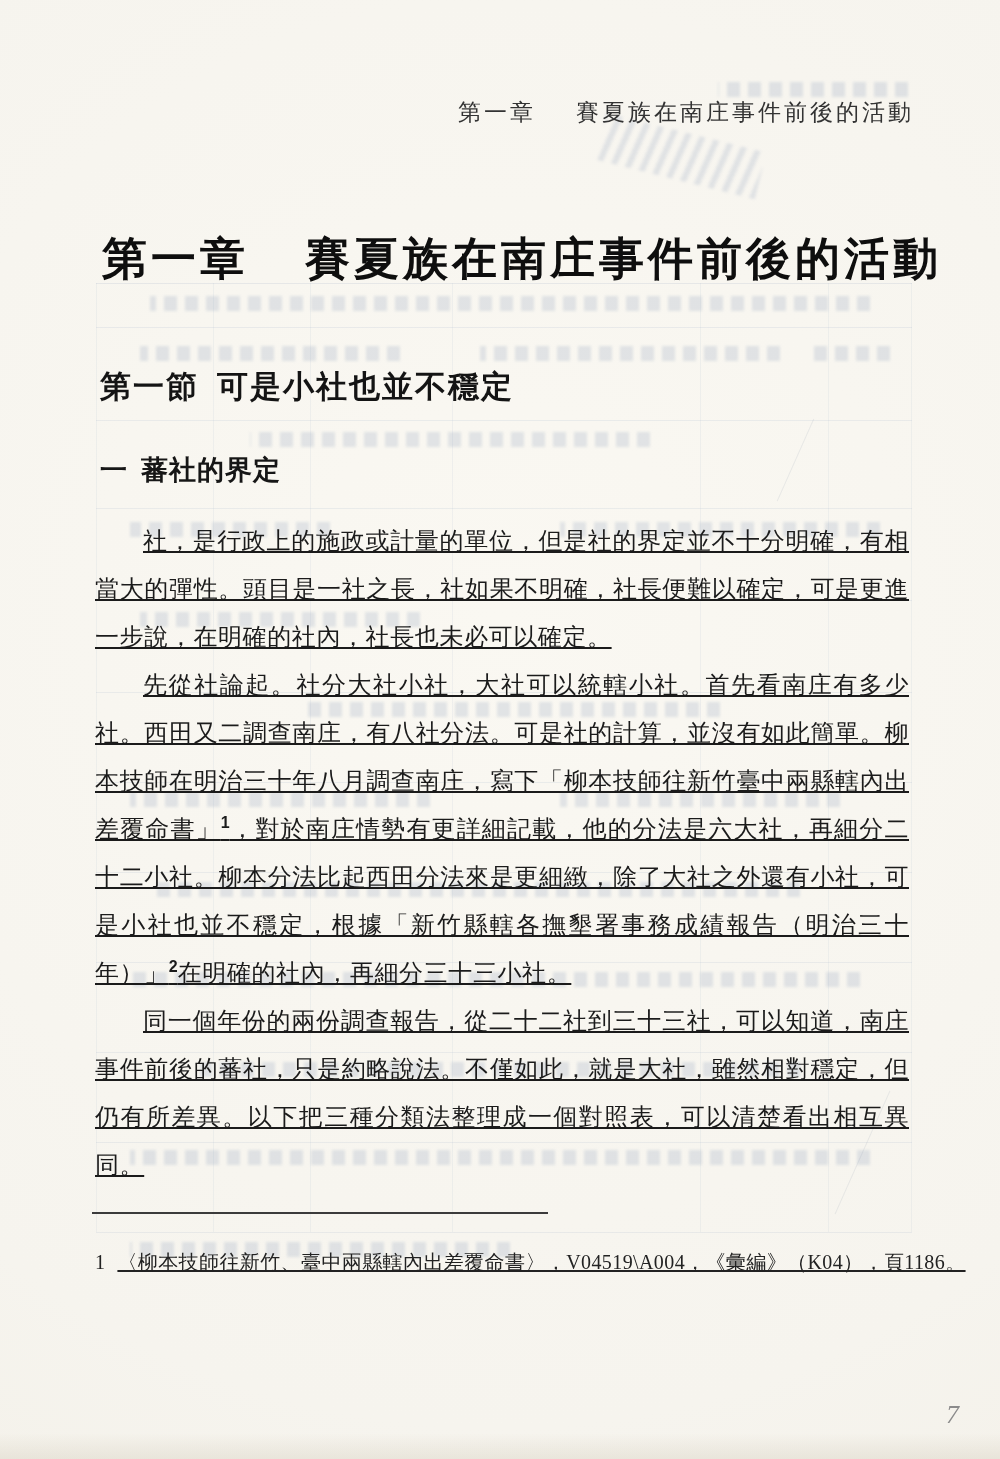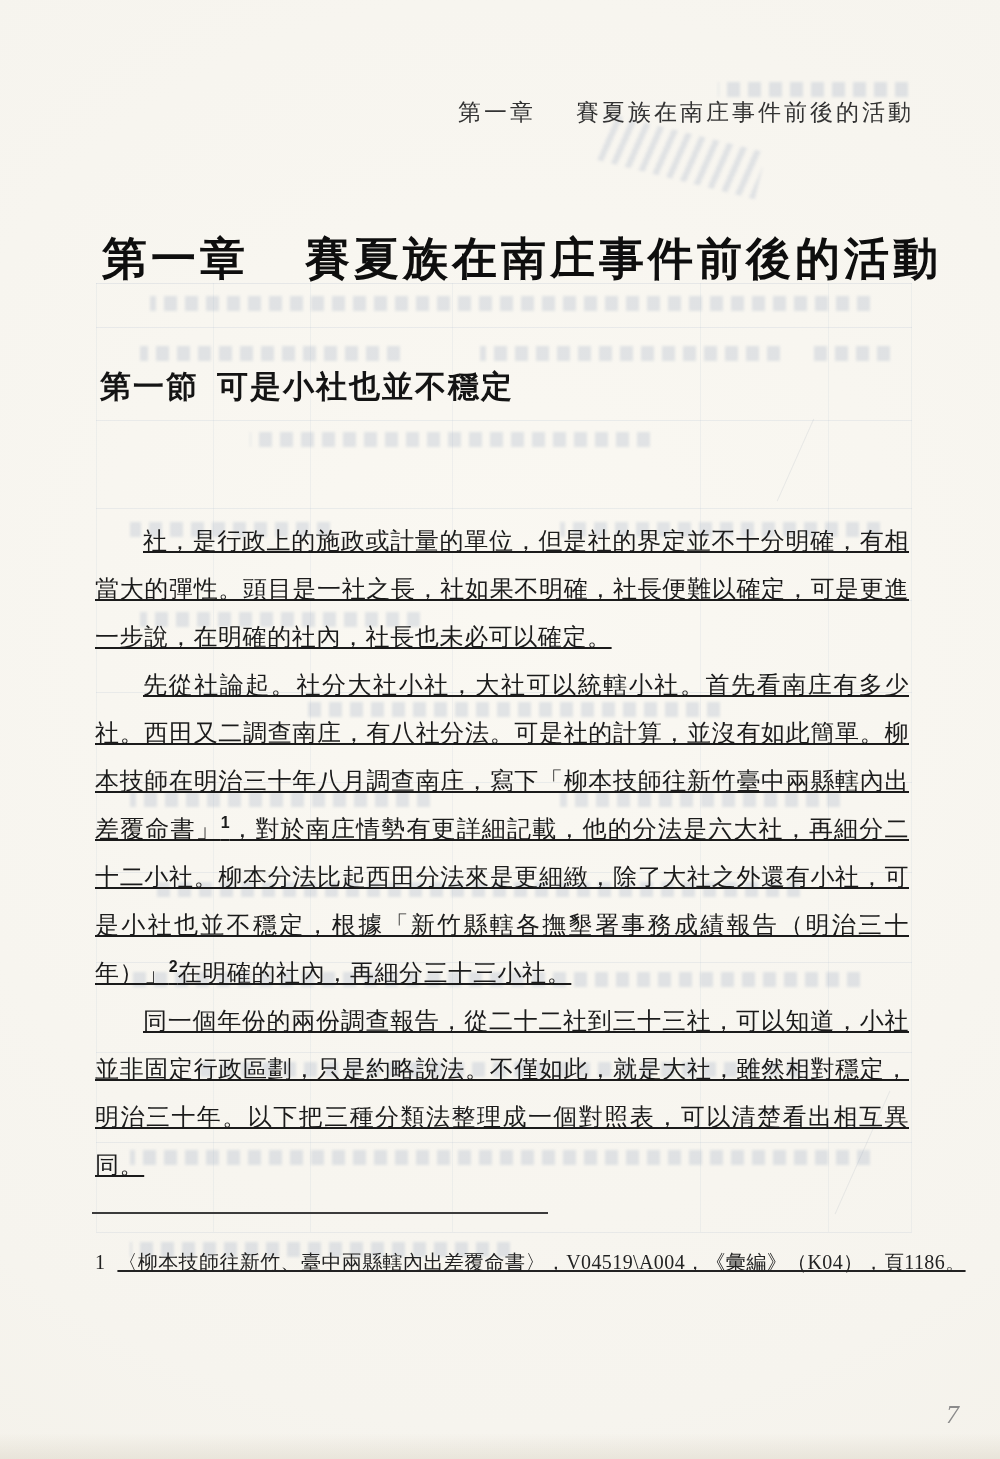--- a/index.html
+++ b/index.html
@@ -146,25 +146,28 @@
   </div>
 
   <h1 class="chapter-title">
     <span>第一章</span><span class="gap-xl"></span><span>賽夏族在南庄事件前後的活動</span>
   </h1>
 
   <h2 class="section-title">
     <span>第一節</span><span class="gap-md"></span><span>可是小社也並不穩定</span>
   </h2>
 
+  <h3 class="subsection-title">
+    <span>一</span><span class="gap-sm"></span><span>蕃社的界定</span>
+  </h3>
 
   <div class="body-text">
     <p>社，是行政上的施政或計量的單位，但是社的界定並不十分明確，有相當大的彈性。頭目是一社之長，社如果不明確，社長便難以確定，可是更進一步說，在明確的社內，社長也未必可以確定。</p>
     <p><span>先從社論起。社分大社小社，大社可以統轄小社。首先看南庄有多少社。西田又二調查南庄，有八社分法。可是社的計算，並沒有如此簡單。柳本技師在明治三十年八月調查南庄，寫下「柳本技師往新竹臺中兩縣轄內出差覆命書」</span><span class="fn-ref">1</span><span>，對於南庄情勢有更詳細記載，他的分法是六大社，再細分二十二小社。柳本分法比起西田分法來是更細緻，除了大社之外還有小社，可是小社也並不穩定，根據「新竹縣轄各撫墾署事務成績報告（明治三十年）」</span><span class="fn-ref">2</span><span>在明確的社內，再細分三十三小社。</span></p>
-    <p>同一個年份的兩份調查報告，從二十二社到三十三社，可以知道，小社並非固定行政區劃，只是約略說法。不僅如此，就是大社，雖然相對穩定，明治三十年。以下把三種分類法整理成一個對照表，可以清楚看出相互異同。</p>
+    <p>同一個年份的兩份調查報告，從二十二社到三十三社，可以知道，南庄事件前後的蕃社，只是約略說法。不僅如此，就是大社，雖然相對穩定，但仍有所差異。以下把三種分類法整理成一個對照表，可以清楚看出相互異同。</p>
   </div>
 
   <div class="footnote-rule"></div>
   <div class="footnotes">
     <div class="footnote">
       <span class="fn-num">1</span><span class="fn-text">〈柳本技師往新竹、臺中兩縣轄內出差覆命書〉，V04519\A004，《彙編》（K04），頁1186。</span>
     </div>
   </div>
 
   <div class="page-number">7</div>

